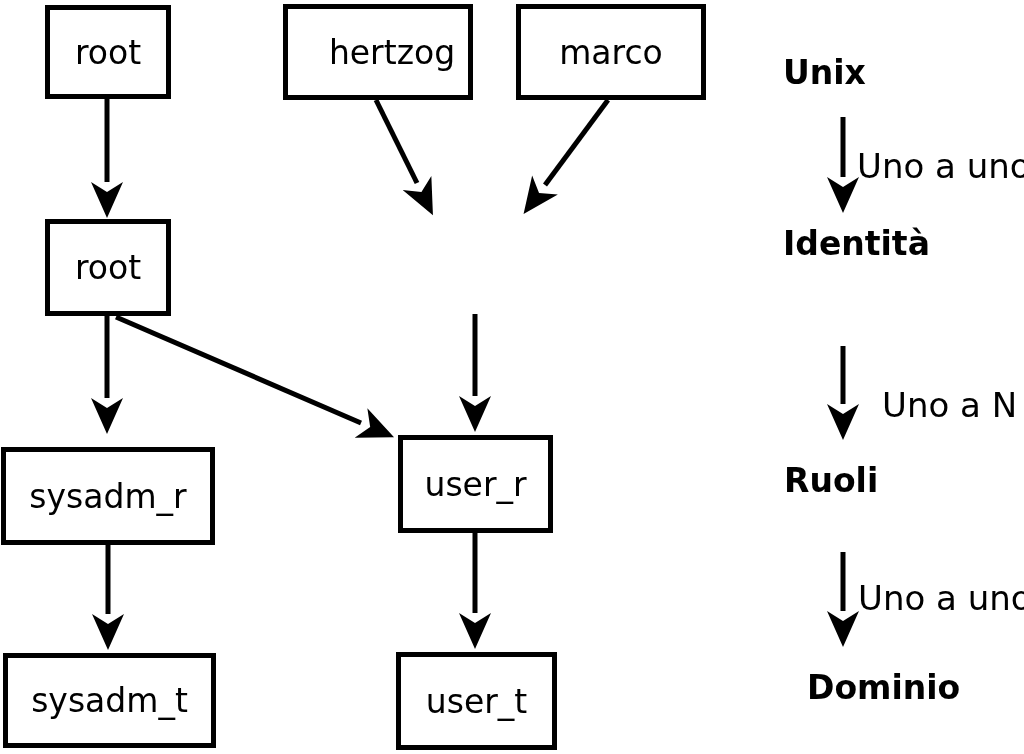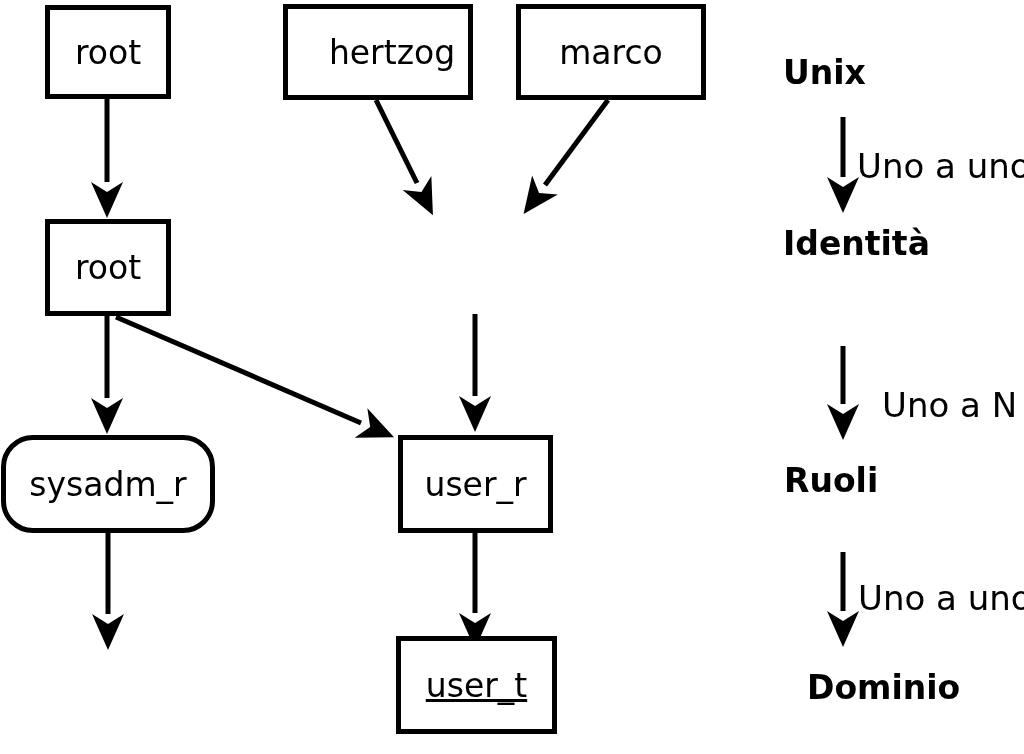--- a/index.html
+++ b/index.html
@@ -79,24 +79,25 @@
     <line x1="843" y1="346" x2="843" y2="404" marker-end="url(#ah)"></line>
     <line x1="843" y1="552" x2="843" y2="611" marker-end="url(#ah)"></line>
   </svg>
 
   <div class="node" style="left:45px;  top:5px;   width:126px; height:94px;">root</div>
   <div class="node" style="left:283px; top:4px;   width:190px; height:96px;padding-left:28px;">hertzog</div>
   <div class="node" style="left:516px; top:4px;   width:190px; height:96px;">marco</div>
 
   <div class="node" style="left:45px;  top:219px; width:126px; height:97px;">root</div>
 
-  <div class="node" style="left:1px;   top:435px; width:214px; height:98px;border-radius:32px;">sysadm_r</div>
+  <div class="node" style="left:1px;   top:447px; width:214px; height:98px;">sysadm_r</div>
   <div class="node" style="left:398px; top:435px; width:155px; height:98px;">user_r</div>
 
-  <div class="node" style="left:396px; top:636px; width:161px; height:98px;text-decoration:underline;">user_t</div>
+  <div class="node" style="left:3px;   top:653px; width:213px; height:95px;">sysadm_t</div>
+  <div class="node" style="left:396px; top:652px; width:161px; height:98px;">user_t</div>
 
   <div class="legend-heading" style="left:783px; top:8px;">
     <br>
     <span>Unix</span>
   </div>
 
   <div class="arrow-label" style="left:857px; top:148px;">Uno a uno</div>
 
   <div class="legend-heading" style="left:783px; top:222px;">
     <span>Identità</span><br>

